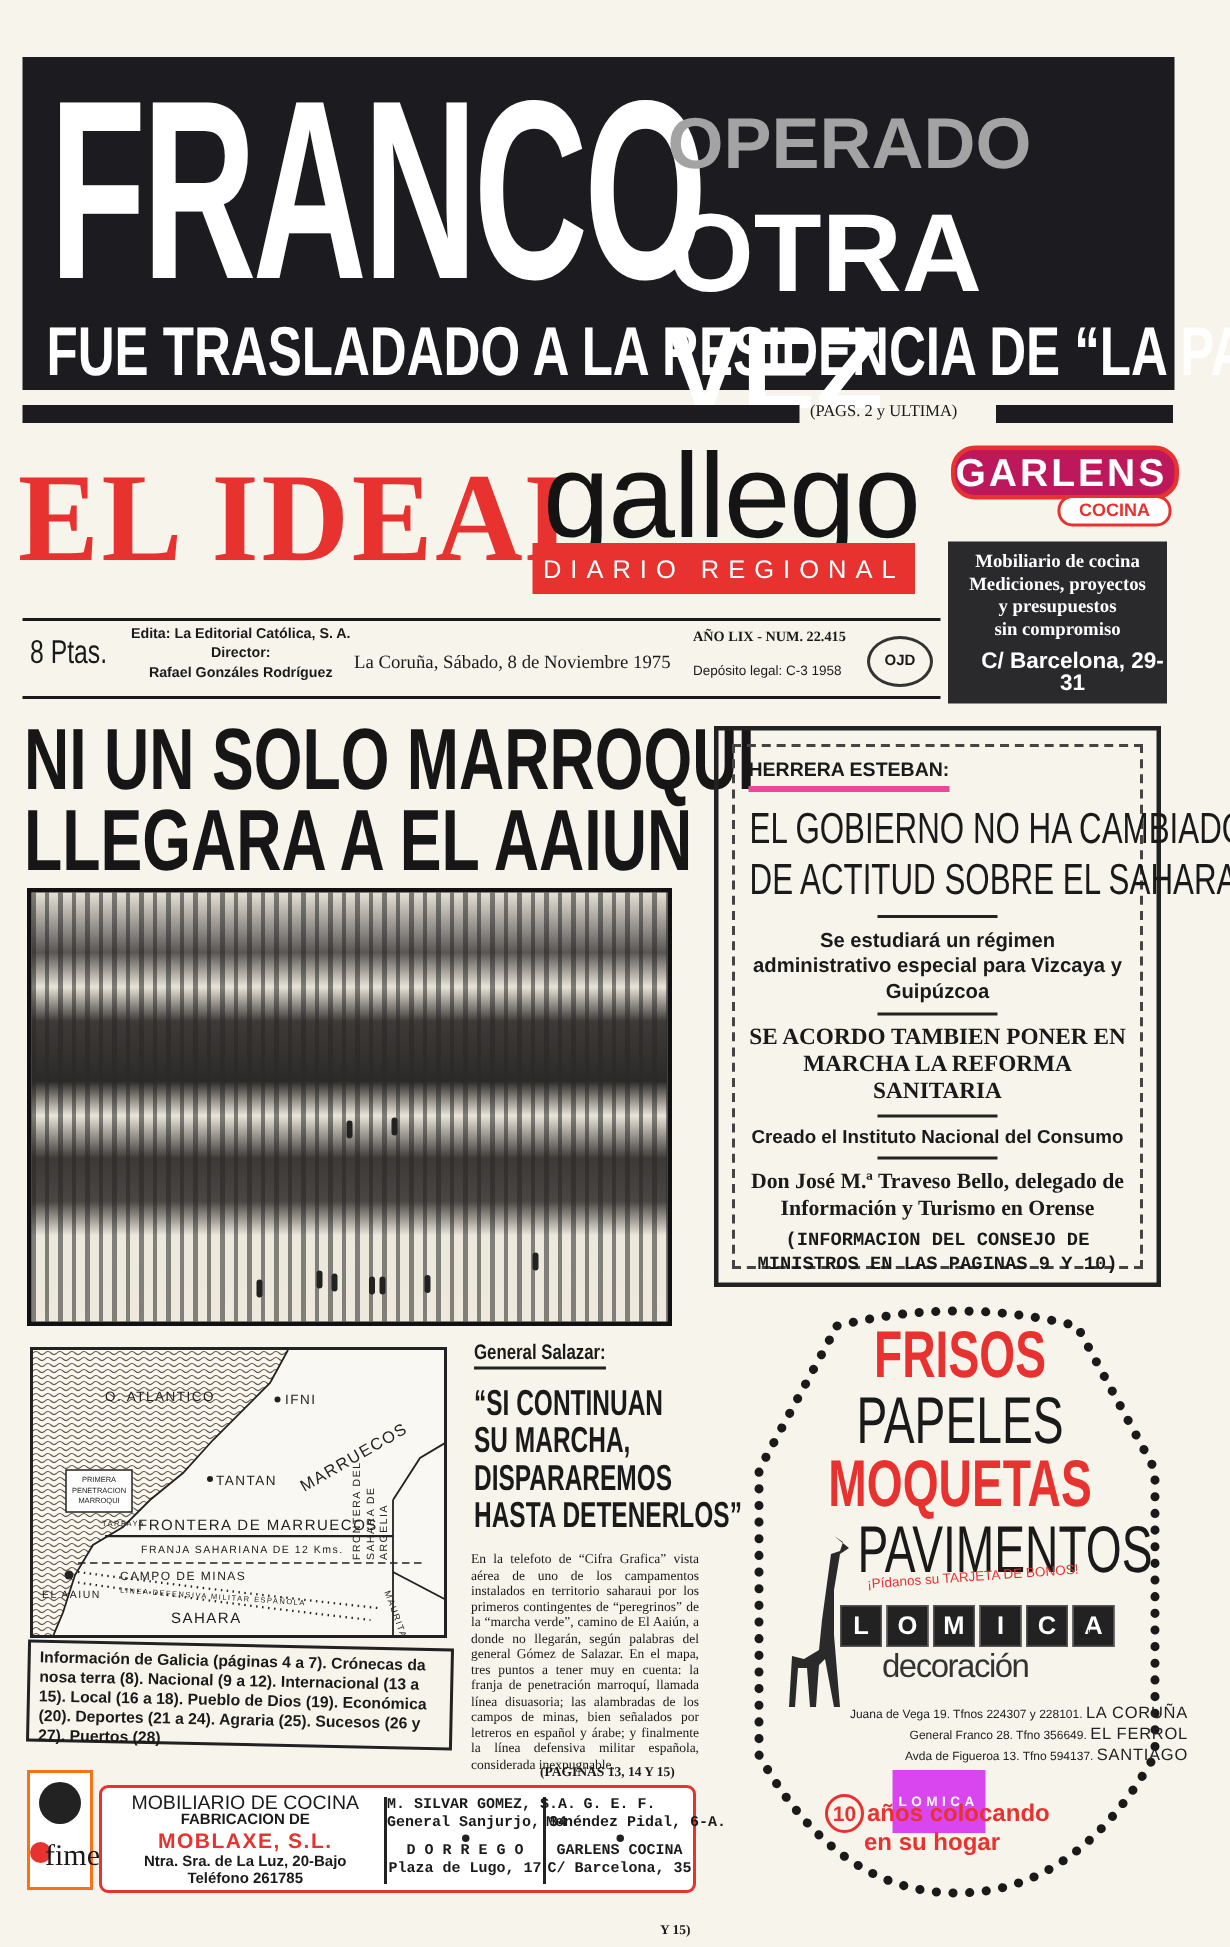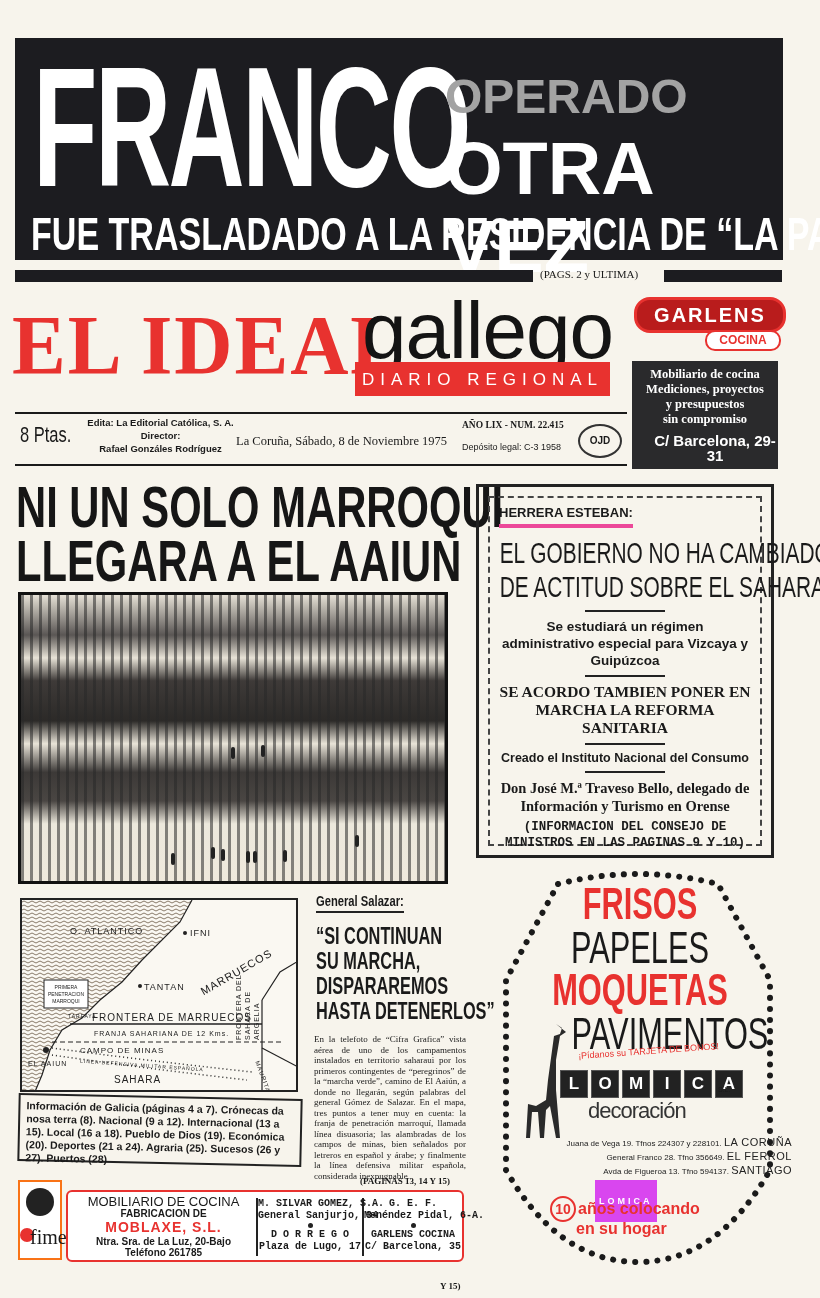--- a/index.html
+++ b/index.html
@@ -10,21 +10,21 @@
   #banner .franco{left:18px;top:14px;color:#fff;font-family:"Liberation Sans",sans-serif;font-weight:bold;font-size:170px;line-height:150px;letter-spacing:-4px;transform:scaleX(0.62);transform-origin:left top;}
   #banner .operado{left:430px;top:20px;color:#a3a3a3;font-family:"Liberation Sans",sans-serif;font-weight:bold;font-size:48px;line-height:78px;}
   #banner .otra{left:430px;top:92px;color:#fff;font-family:Liberation Sans, sans-serif;font-weight:bold;font-size:74px;line-height:78px;}
   #banner .sub{left:16px;top:170px;color:#fff;font-family:"Liberation Sans",sans-serif;font-weight:bold;font-size:46px;line-height:52px;transform:scaleX(0.74);transform-origin:left top;white-space:nowrap;}
   .rulebar{background:#1c1c20;height:12px;top:270px;}
   #pags{left:540px;top:268px;font-size:11px;}
   
   #ideal{left:12px;top:298px;color:#e8322f;font-family:"Liberation Serif",serif;font-weight:bold;font-size:84px;line-height:96px;letter-spacing:2px;transform:scaleX(0.96);transform-origin:left top;}
   #gallego{left:362px;top:286px;font-family:"Liberation Sans",sans-serif;font-size:80px;line-height:90px;color:#141414;letter-spacing:-1px;}
   #diario{left:355px;top:362px;width:255px;height:34px;background:#e8322f;color:#fff;font-family:"Liberation Sans",sans-serif;font-size:17px;letter-spacing:6px;text-align:center;line-height:36px;}
-  #garlens{left:634px;top:297px;width:146px;height:30px;border:3px solid #e8322f;border-radius:16px;background:#b91c1c;color:#fff;text-align:center;font-family:"Liberation Sans",sans-serif;font-weight:bold;font-size:20px;line-height:30px;letter-spacing:2px;}
+  #garlens{left:634px;top:297px;width:146px;height:30px;border:3px solid #e8322f;border-radius:16px;background:#be185d;color:#fff;font-family:"Liberation Sans",sans-serif;font-weight:bold;font-size:26px;line-height:30px;letter-spacing:2px;}
   #cocina{left:705px;top:330px;width:72px;height:17px;border:2px solid #e8322f;border-radius:10px;background:#fff;color:#e8322f;text-align:center;font-family:"Liberation Sans",sans-serif;font-weight:bold;font-size:12px;line-height:17px;}
   #mobad{left:632px;top:361px;width:146px;height:108px;background:#2a2a2c;color:#fff;text-align:center;font-weight:bold;font-size:12.5px;line-height:15px;padding-top:6px;box-sizing:border-box;}
   #mobad .big{font-size:15px;margin-top:6px;font-family:"Liberation Sans",sans-serif;padding-left:20px;}
   .thinrule{background:#1a1a1a;height:2px;}
   #price{left:20px;top:422px;font-size:22px;font-family:"Liberation Sans",sans-serif;transform:scaleX(0.75);transform-origin:left top;}
   #edita{left:78px;top:416px;width:165px;text-align:center;font-family:"Liberation Sans",sans-serif;font-weight:bold;font-size:9.5px;line-height:13px;}
   #dateline{left:236px;top:434px;font-size:12.5px;}
   #anno{left:462px;top:420px;font-size:9.5px;font-weight:bold;}
   #deposito{left:462px;top:442px;font-size:9px;font-family:"Liberation Sans",sans-serif;}
   #ojd{left:578px;top:424px;width:40px;height:30px;border:2px solid #333;border-radius:50%;font-size:10px;font-weight:bold;text-align:center;line-height:30px;font-family:"Liberation Sans",sans-serif;}

